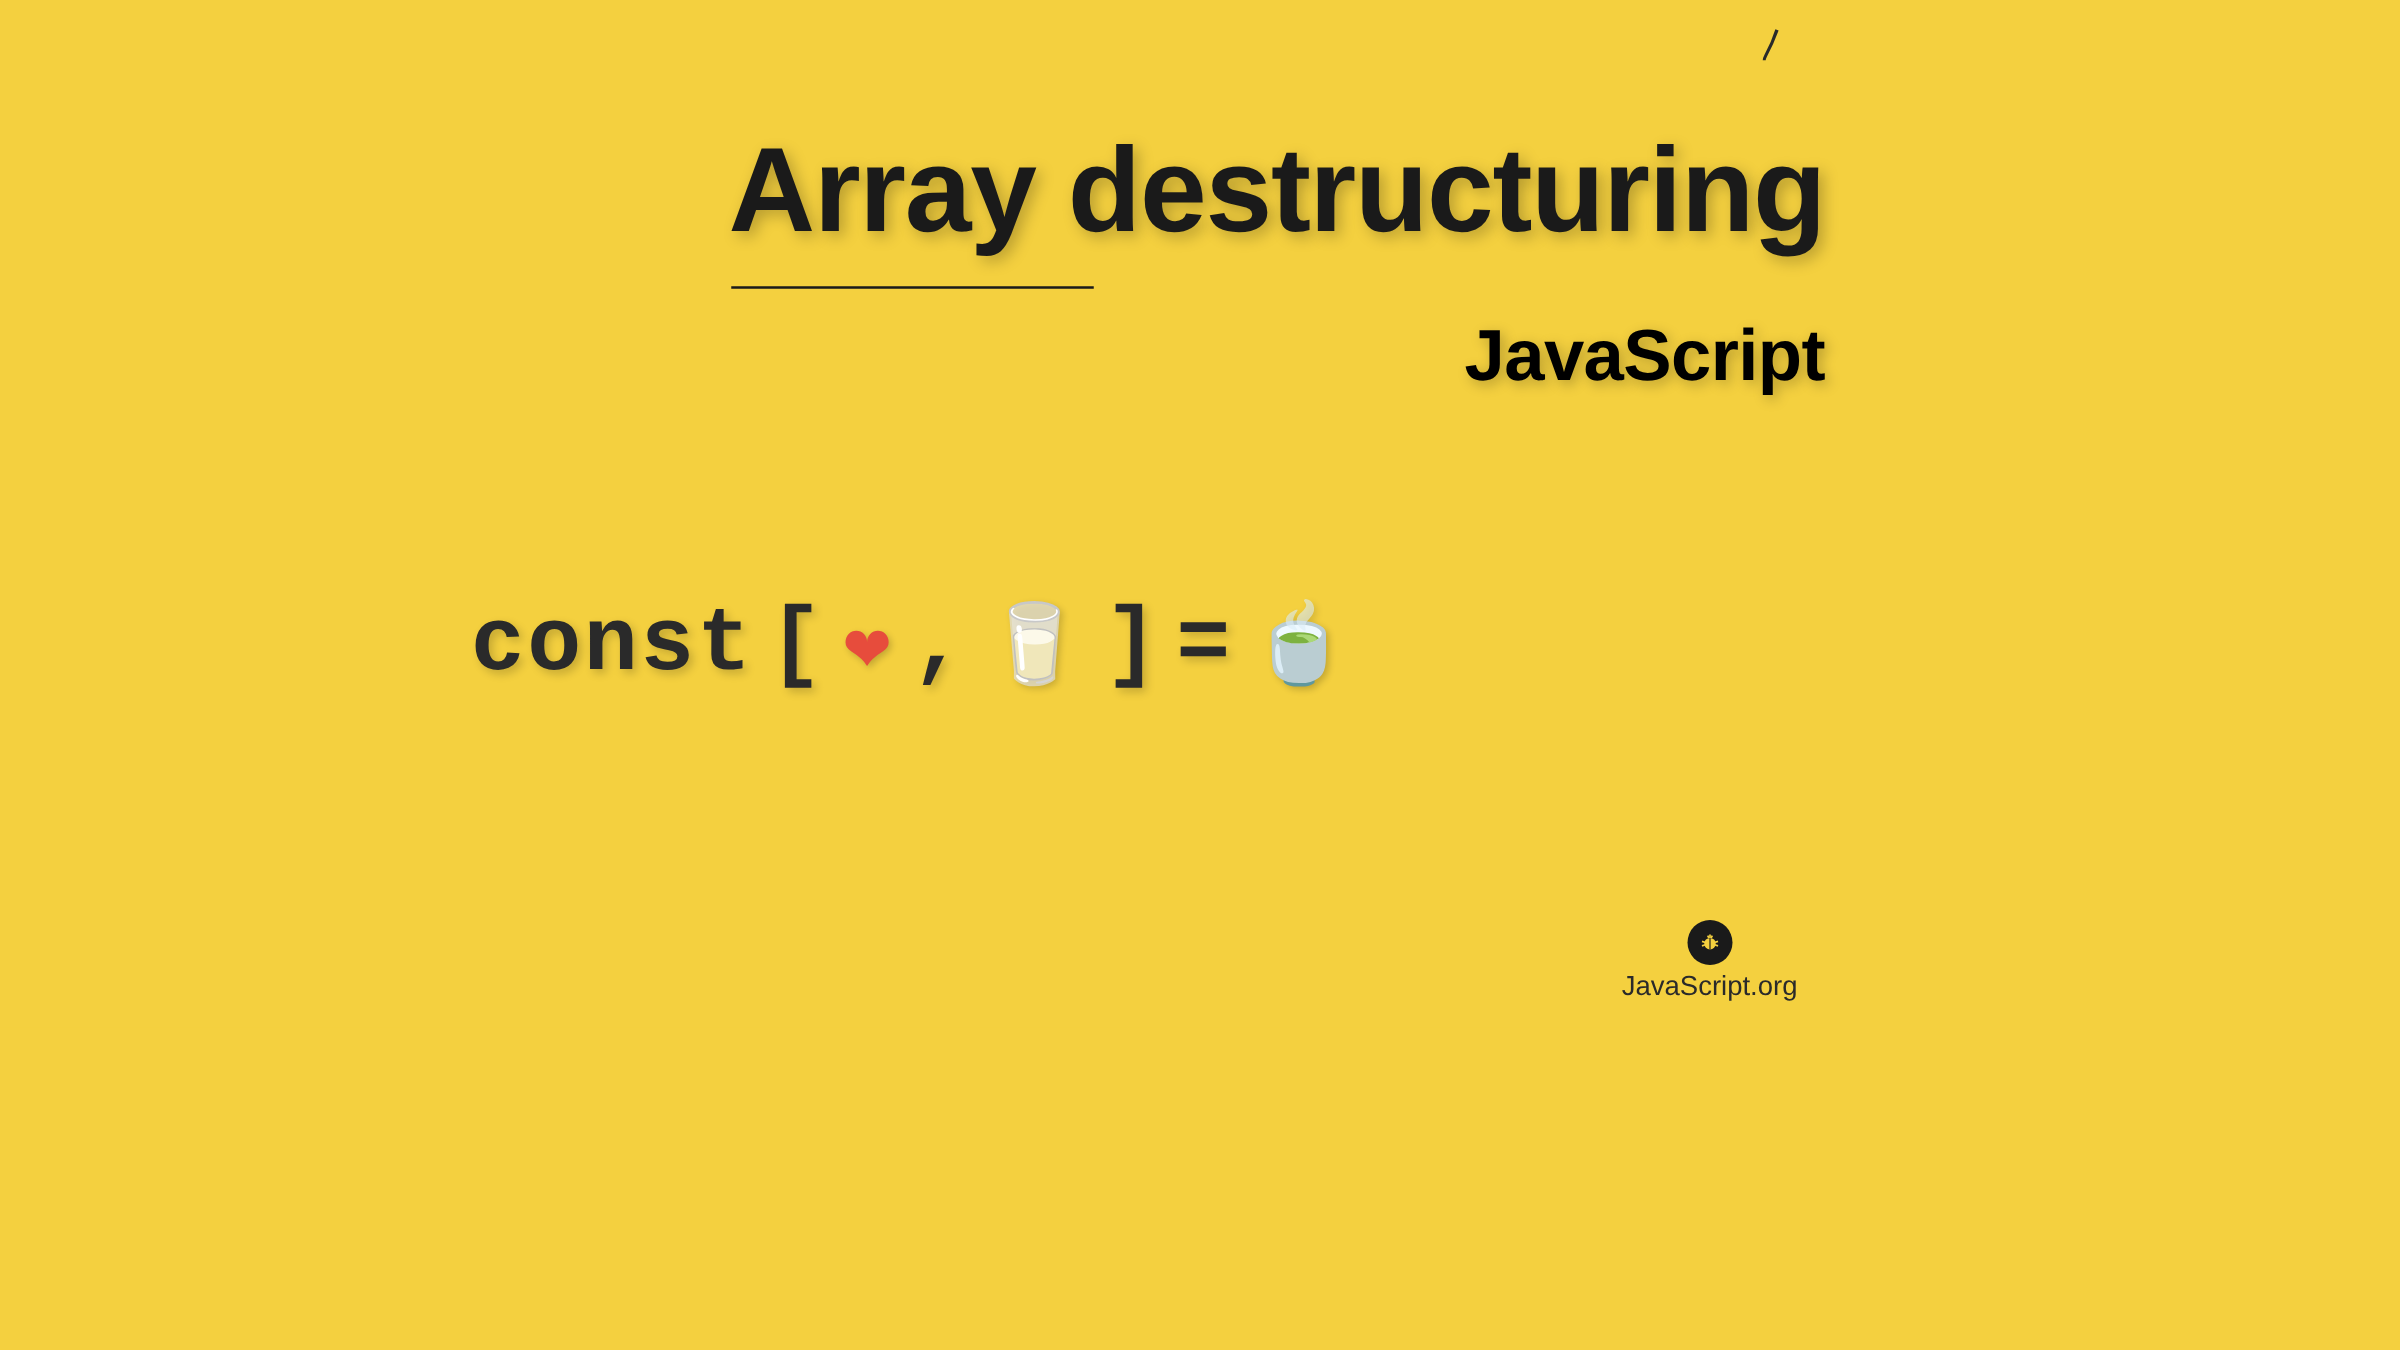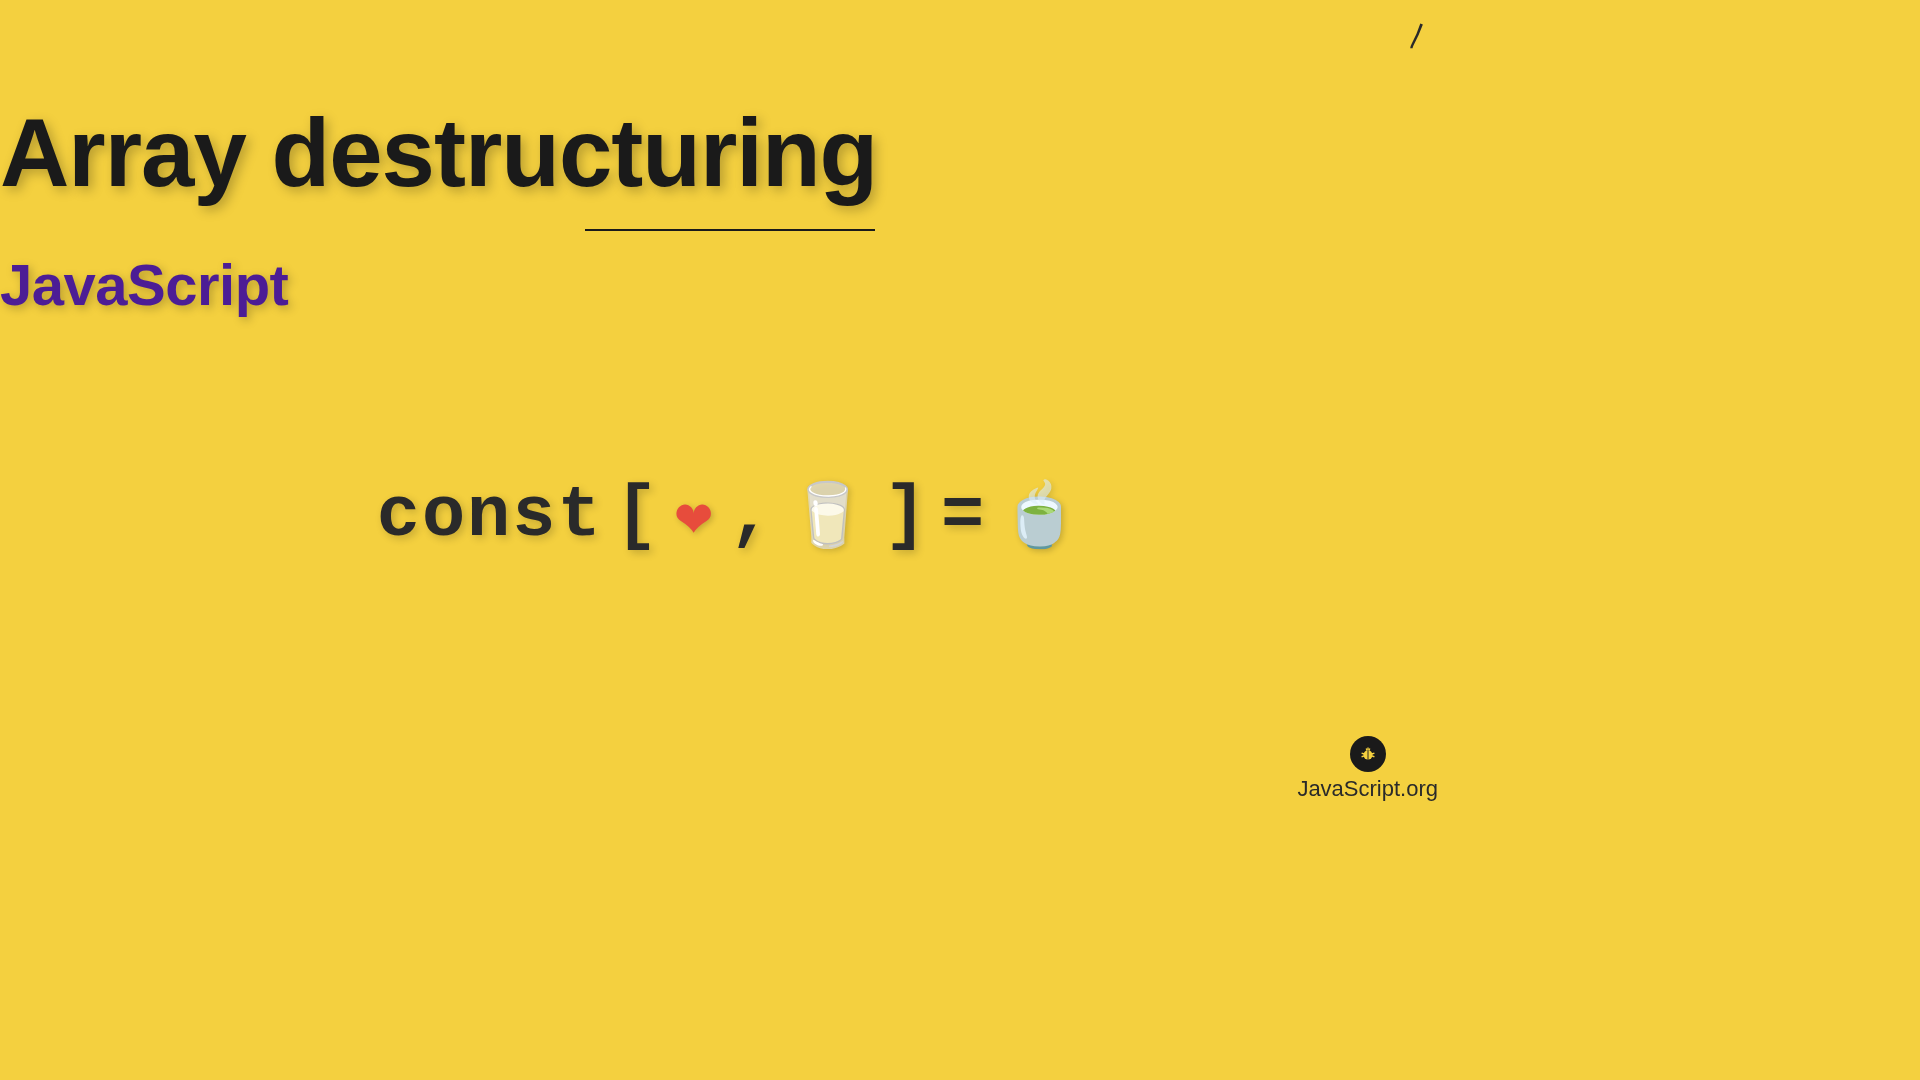--- a/index.html
+++ b/index.html
@@ -24,21 +24,21 @@
       top: 0;
       left: 0;
       background-color: #f4d03f;
     }
     
     .title-section {
       position: absolute;
       top: 105px;
       left: 0;
       width: 100%;
-      text-align: left;
+      text-align: right;
     }
     
     .main-title {
       font-size: 96px;
       font-weight: 900;
       color: #1a1a1a;
       text-shadow: 4px 4px 12px rgba(0, 0, 0, 0.25);
       letter-spacing: -1px;
       line-height: 1;
     }
@@ -46,21 +46,21 @@
     .divider {
       width: 290px;
       height: 2px;
       background-color: #1a1a1a;
       margin: 28px auto 20px;
     }
     
     .subtitle {
       font-size: 58px;
       font-weight: 900;
-      color: #4c1d95;
+      color: #000000;
       text-shadow: 3px 3px 10px rgba(0, 0, 0, 0.25);
       letter-spacing: -0.5px;
     }
     
     .code-section {
       position: absolute;
       top: 475px;
       left: 0;
       width: 100%;
       text-align: center;

